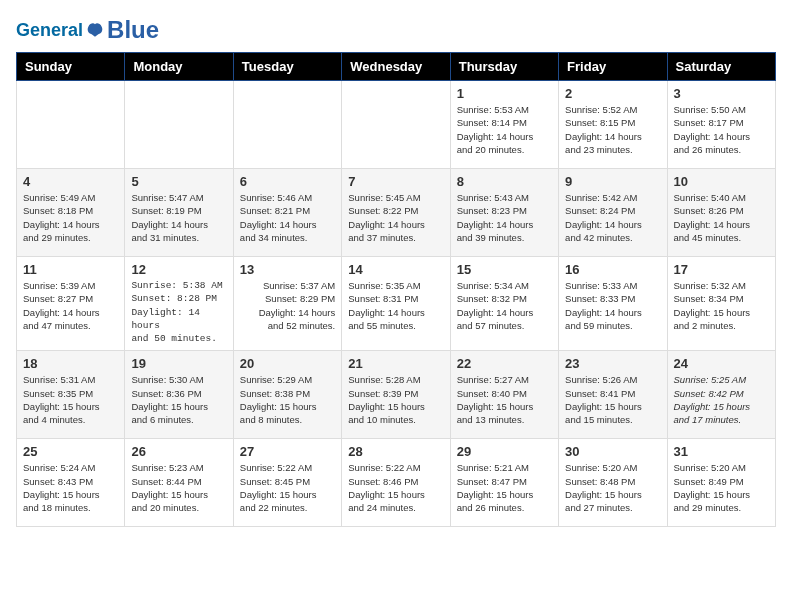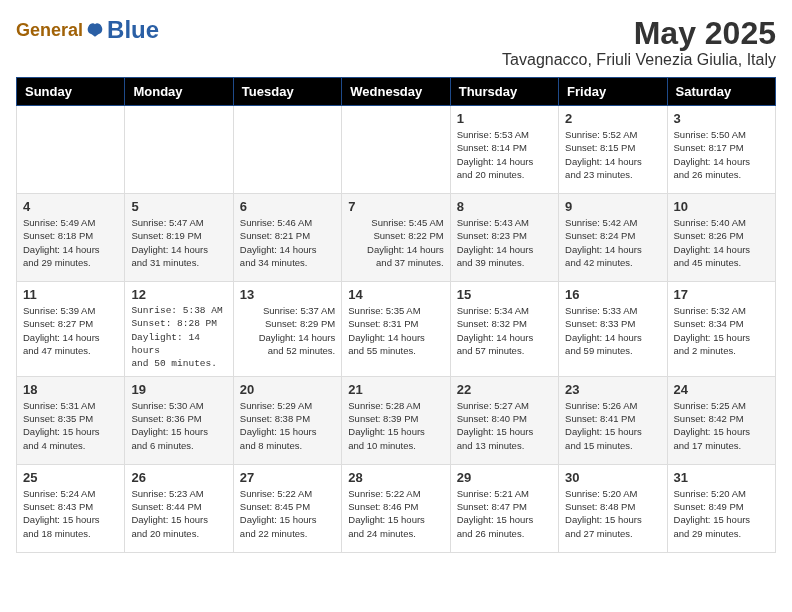--- a/index.html
+++ b/index.html
@@ -84,30 +84,26 @@
     .empty-cell {
       background: #fff !important;
     }
   </style>
 </head>
 <body>
 
 <div class="header">
   <div class="logo">
     <div class="logo-text">
-      <span style="font-size:18px;font-weight:bold;color:#a16207;">General</span>
+      <span style="font-size:18px;font-weight:bold;color:#0369a1;">General</span>
       <svg class="logo-icon" viewBox="0 0 24 24">
         <path d="M20 8 C18 4 14 3 12 5 C10 3 6 4 4 8 C2 12 4 16 8 17 L12 20 L16 17 C20 16 22 12 20 8Z" fill="#2a5fa5"></path>
       </svg>
       <span style="font-size:24px;font-weight:bold;color:#2a5fa5;">Blue</span>
     </div>
-  </div>
-  <div class="title-block">
-    <div class="month-title">May 2025</div>
-    <div class="location-title">Tavagnacco, Friuli Venezia Giulia, Italy</div>
   </div>
 </div>
 
 <table class="calendar">
   <thead>
     <tr>
     <th>Sunday</th>
         <th>Monday</th>
         <th>Tuesday</th>
         <th>Wednesday</th>
@@ -161,21 +157,21 @@
         </td>
         <td>
           <span class="day-number">6</span>
           <div class="day-info" style="white-space: pre-line;">Sunrise: 5:46 AM
 Sunset: 8:21 PM
 Daylight: 14 hours
 and 34 minutes.</div>
         </td>
         <td>
           <span class="day-number">7</span>
-          <div class="day-info" style="white-space: pre-line; text-align: right;">Sunrise: 5:45 AM
+          <div class="day-info" style="white-space: pre-line;">Sunrise: 5:45 AM
 Sunset: 8:22 PM
 Daylight: 14 hours
 and 37 minutes.</div>
         </td>
         <td>
           <span class="day-number">8</span>
           <div class="day-info" style="white-space: pre-line;">Sunrise: 5:43 AM
 Sunset: 8:23 PM
 Daylight: 14 hours
 and 39 minutes.</div>
@@ -284,21 +280,21 @@
         </td>
         <td>
           <span class="day-number">23</span>
           <div class="day-info" style="white-space: pre-line;">Sunrise: 5:26 AM
 Sunset: 8:41 PM
 Daylight: 15 hours
 and 15 minutes.</div>
         </td>
         <td>
           <span class="day-number">24</span>
-          <div class="day-info" style="white-space: pre-line;">Sunrise: 5:25 AM
+          <div class="day-info" style="white-space: pre-line; font-style: italic;">Sunrise: 5:25 AM
 Sunset: 8:42 PM
 Daylight: 15 hours
 and 17 minutes.</div>
         </td>
       </tr>
       <tr>
         <td>
           <span class="day-number">25</span>
           <div class="day-info" style="white-space: pre-line;">Sunrise: 5:24 AM
 Sunset: 8:43 PM

